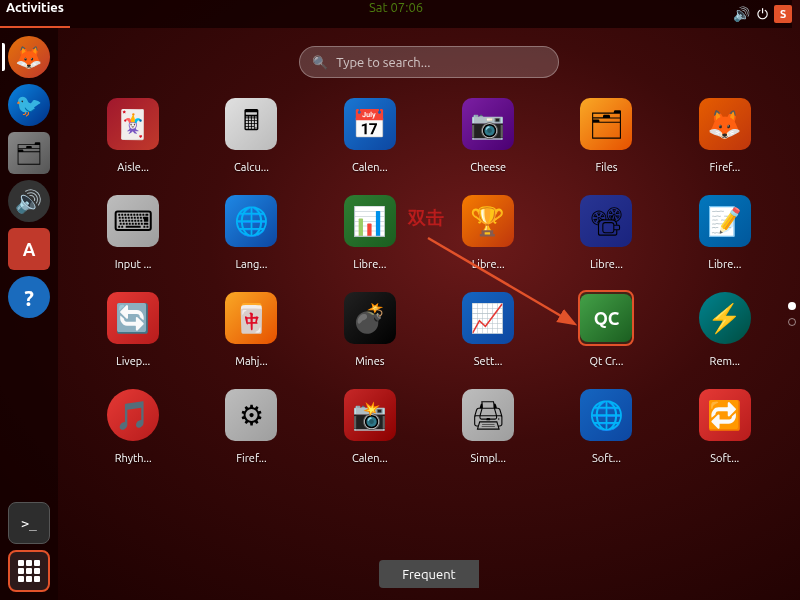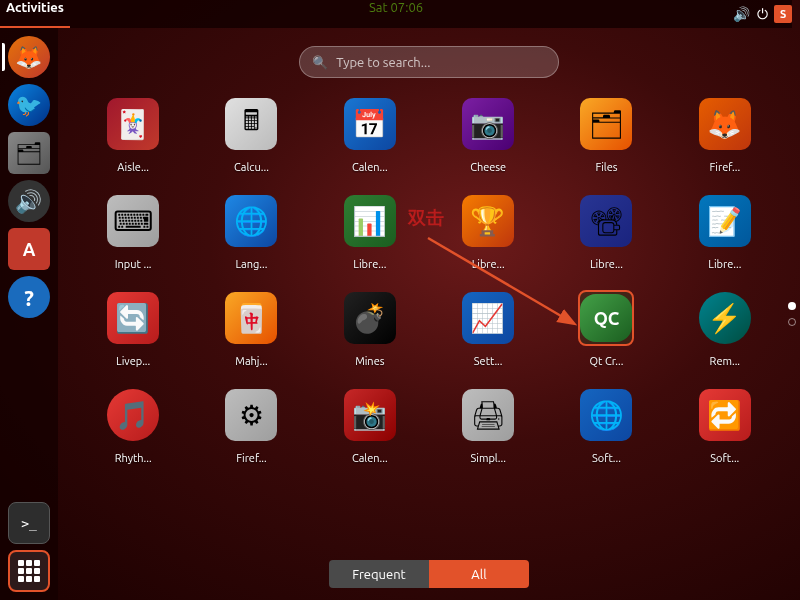--- a/index.html
+++ b/index.html
@@ -452,21 +452,21 @@
       <span class="app-label">Mines</span>
     </div>
     <div class="app-item">
       <div class="app-icon-wrap">
         <div style="width:52px;height:52px;background:linear-gradient(135deg,#1565c0,#0d47a1);border-radius:10px;display:flex;align-items:center;justify-content:center;font-size:28px;">📈</div>
       </div>
       <span class="app-label">Sett...</span>
     </div>
     <div class="app-item highlighted">
       <div class="app-icon-wrap" style="border:2px solid #e2522a;border-radius:8px;background:rgba(0,150,60,0.15);">
-        <div style="width:64px;height:48px;background:linear-gradient(135deg,#43a047,#1b5e20);border-radius:16px;display:flex;align-items:center;justify-content:center;font-size:18px;font-weight:bold;color:white;">QC</div>
+        <div style="width:64px;height:48px;background:linear-gradient(135deg,#43a047,#1b5e20);border-radius:8px;display:flex;align-items:center;justify-content:center;font-size:18px;font-weight:bold;color:white;">QC</div>
       </div>
       <span class="app-label">Qt Cr...</span>
     </div>
     <div class="app-item">
       <div class="app-icon-wrap">
         <div style="width:52px;height:52px;background:linear-gradient(135deg,#00838f,#004d40);border-radius:50%;display:flex;align-items:center;justify-content:center;font-size:28px;">⚡</div>
       </div>
       <span class="app-label">Rem...</span>
     </div>
 
@@ -520,15 +520,14 @@
     </svg>
   </div>
 
   <div class="scroll-indicator">
     <div class="scroll-dot-active"></div>
     <div class="scroll-dot-inactive"></div>
   </div>
 
   <div id="bottom-tabs">
     <div class="tab-btn tab-frequent">Frequent</div>
-    <div class="tab-btn tab-all">All</div>
   </div>
 </div>
 
 </body></html>

